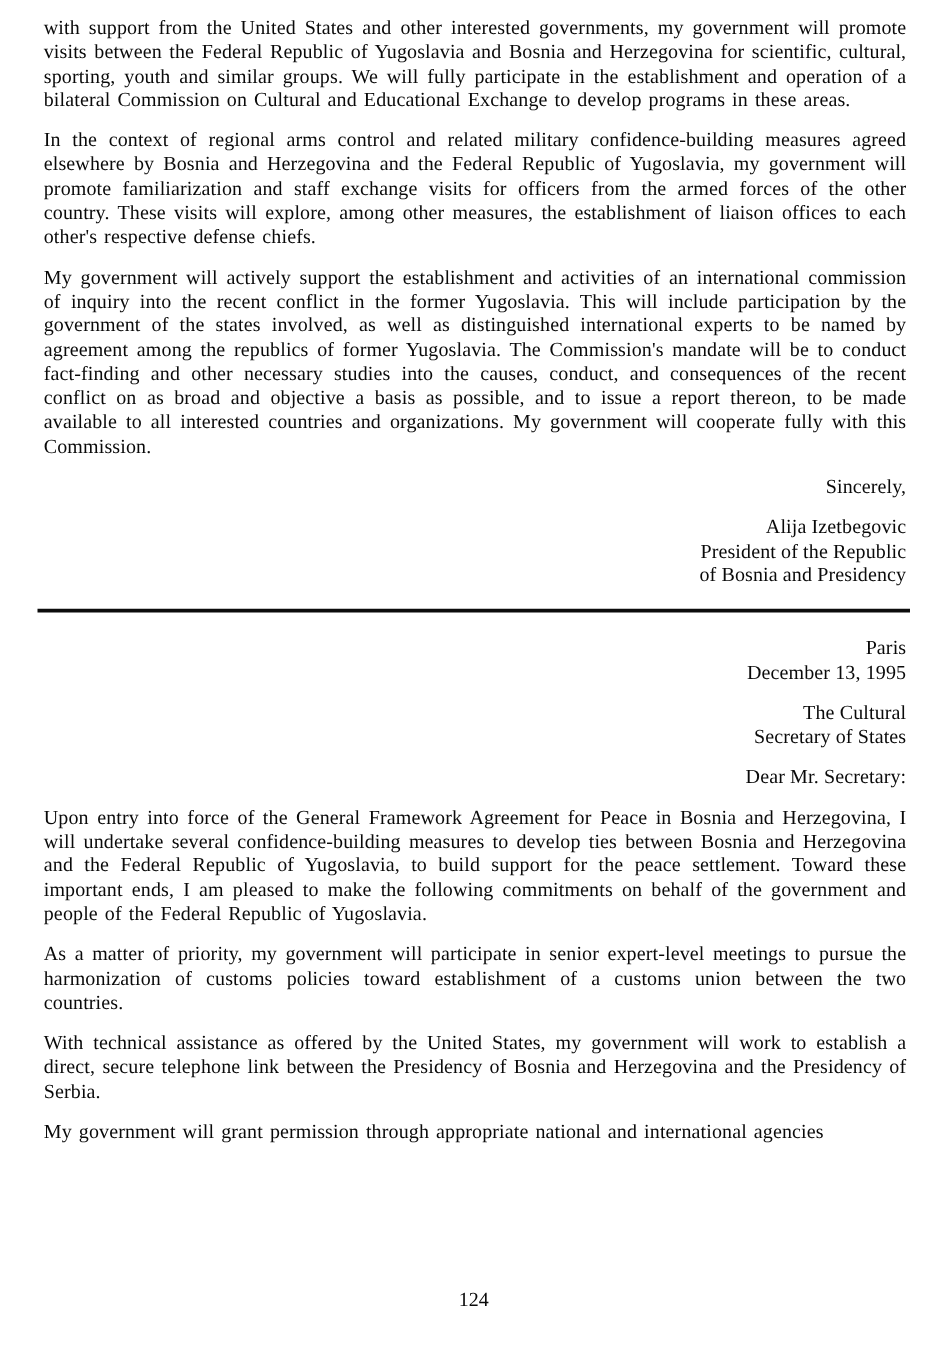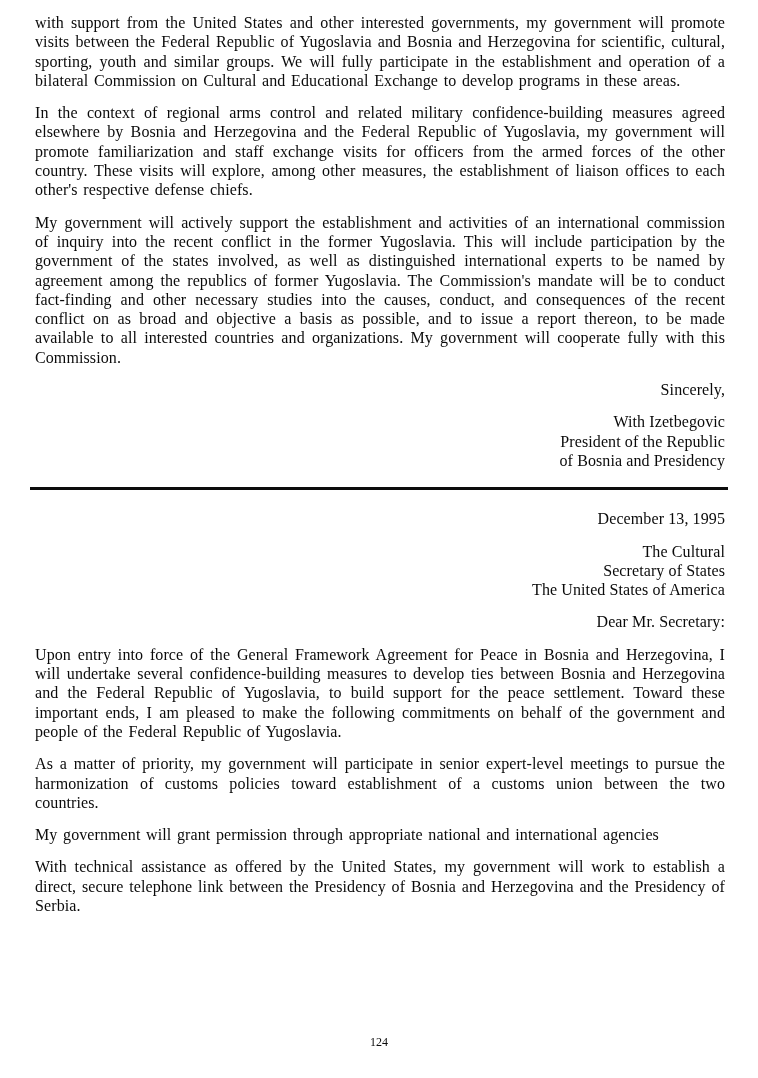--- a/index.html
+++ b/index.html
@@ -45,62 +45,62 @@
     border-top: 3px solid #0c0c0c;
     margin: 17px -3px 19px -5px;
     height: 0;
   }
   .page-number {
     position: absolute;
     bottom: 28px;
     left: 0;
     width: 758px;
     text-align: center;
-    font-size: 12px;
+    font-size: 16px;
   }
 </style>
 </head>
 <body>
 
 <div class="page">
 
   <div class="body-text">
     <p class="para">with support from the United  States and other interested governments, my government will promote  visits  between  the Federal Republic of Yugoslavia and Bosnia and Herzegovina for scientific,   cultural,  sporting,  youth  and  similar  groups. We  will  fully  participate  in  the establishment  and operation of a bilateral Commission on Cultural and Educational Exchange to develop programs in these areas.</p>
     <p class="para">In  the  context  of  regional  arms  control  and  related military confidence-building measures agreed  elsewhere  by  Bosnia  and  Herzegovina  and the Federal Republic of Yugoslavia, my government  will promote familiarization and staff exchange visits for officers from the armed forces  of  the  other  country.  These  visits  will  explore,   among  other  measures,  the establishment of liaison offices to each other's respective defense chiefs.</p>
     <p class="para">My  government  will  actively  support  the  establishment  and  activities  of  an international commission  of  inquiry  into  the  recent  conflict  in the former Yugoslavia. This will include participation  by  the  government of the states involved, as well as distinguished international experts  to  be  named  by  agreement   among  the  republics  of  former  Yugoslavia.  The Commission's  mandate  will  be  to  conduct  fact-finding and other necessary studies into the causes,  conduct,  and  consequences of the recent conflict on as broad and objective a basis as possible,  and  to  issue  a  report  thereon,   to be made available to all interested countries and organizations. My government will cooperate fully with this Commission.</p>
 
     <div class="block">
       <div>Sincerely,</div>
     </div>
 
     <div class="block">
-      <div>With Izetbegovic</div>
+      <div>Alija Izetbegovic</div>
       <div>President of the Republic</div>
       <div>of Bosnia and Presidency</div>
     </div>
   </div>
 
   <hr class="divider">
 
   <div class="body-text">
     <div class="block">
+      <div>Paris</div>
       <div>December 13, 1995</div>
     </div>
 
     <div class="block">
       <div>The Cultural</div>
       <div>Secretary of States</div>
-      <div>The United States of America</div>
     </div>
 
     <div class="block">
       <div>Dear Mr. Secretary:</div>
     </div>
 
     <p class="para">Upon  entry  into  force  of  the  General  Framework  Agreement  for  Peace  in  Bosnia  and Herzegovina,  I  will  undertake several confidence-building measures to develop ties between Bosnia  and  Herzegovina  and  the  Federal  Republic  of  Yugoslavia, to build support for the peace  settlement.  Toward  these  important  ends,  I  am  pleased  to  make  the  following commitments on behalf of the government and people of the Federal Republic of Yugoslavia.</p>
     <p class="para">As  a  matter  of  priority,  my  government  will  participate in senior expert-level meetings to pursue  the  harmonization  of  customs  policies  toward  establishment  of  a  customs  union between the two countries.</p>
+    <p class="para">With  technical  assistance  as  offered  by  the  United  States,  my  government  will  work to establish  a  direct,  secure   telephone link between the Presidency of Bosnia and Herzegovina and the Presidency of Serbia.</p>
     <p class="para">My  government will grant permission through appropriate national and international agencies</p>
-    <p class="para">With  technical  assistance  as  offered  by  the  United  States,  my  government  will  work to establish  a  direct,  secure   telephone link between the Presidency of Bosnia and Herzegovina and the Presidency of Serbia.</p>
   </div>
 
   <div class="page-number">124</div>
 
 </div>
 
 </body></html>

